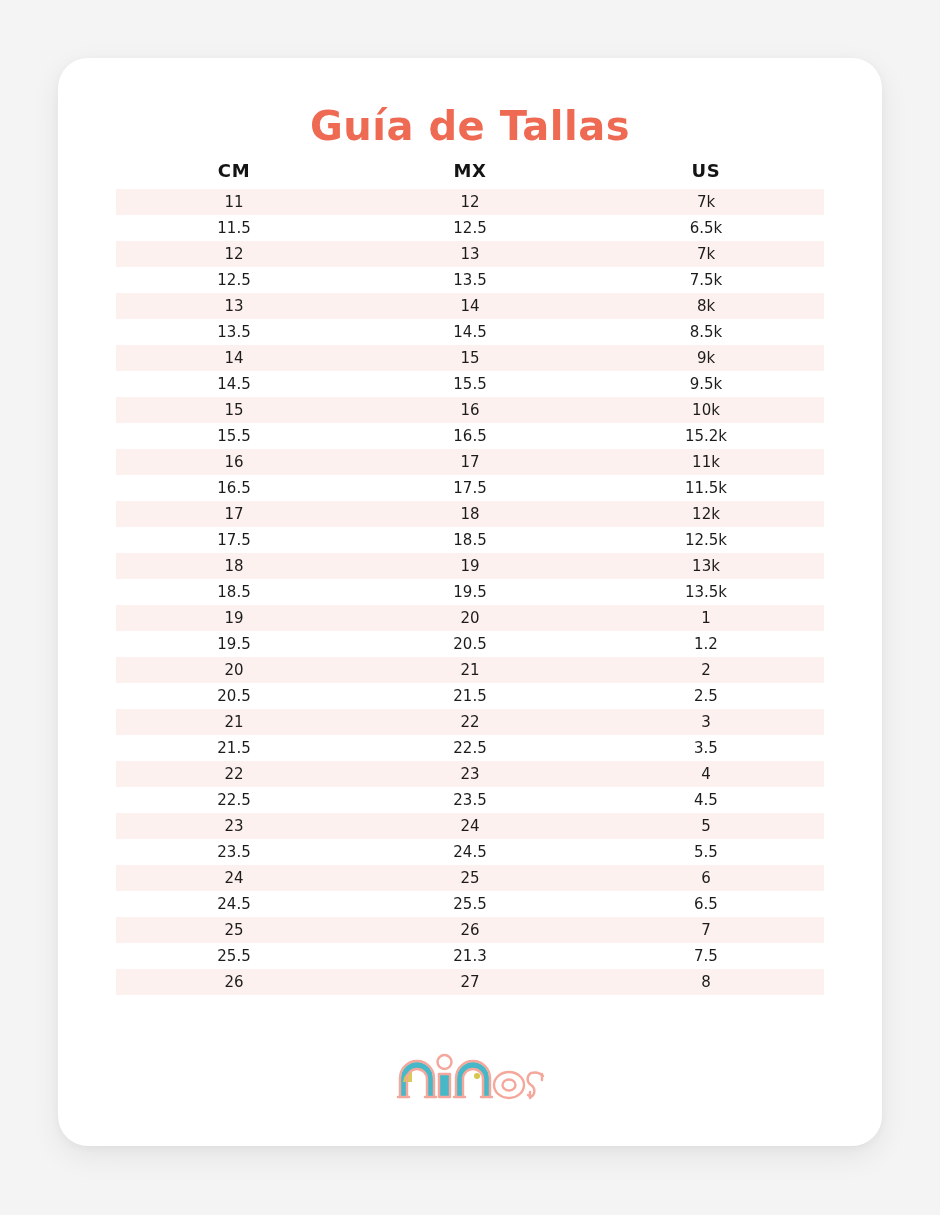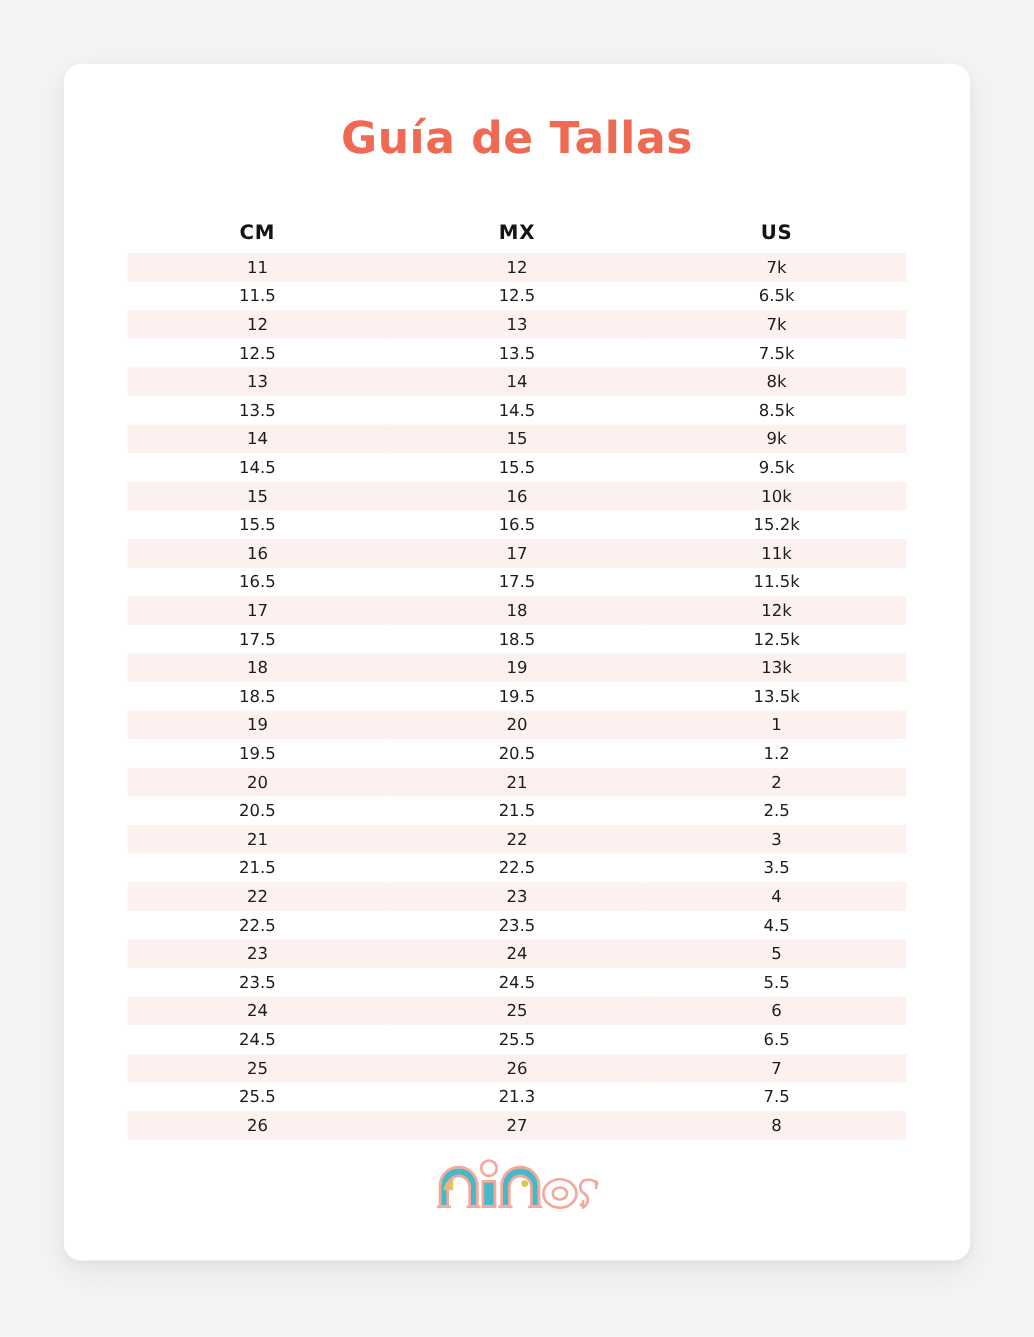--- a/index.html
+++ b/index.html
@@ -20,21 +20,21 @@
   }
 
   
   #card {
     position: absolute;
     left: 58px;
     top: 58px;
     width: 824px;
     height: 1088px;
     background: #ffffff;
-    border-radius: 16px;
+    border-radius: 30px;
     box-shadow: 0 10px 30px rgba(0,0,0,0.07),
                 0 2px 8px rgba(0,0,0,0.04);
   }
 
   
   #title {
     position: absolute;
     left: 0;
     top: 45px;
     width: 824px;
@@ -45,21 +45,20 @@
     letter-spacing: 0.5px;
     color: #ef6a52;
   }
 
   
   #table-wrap {
     position: absolute;
     left: 0px;
     top: 100px;
     width: 824px;
-    margin-top: 41px;
   }
 
   table.size-table {
     width: 708px;
     margin: 0 auto;
     border-collapse: collapse;
     table-layout: fixed;
   }
 
   table.size-table th {

